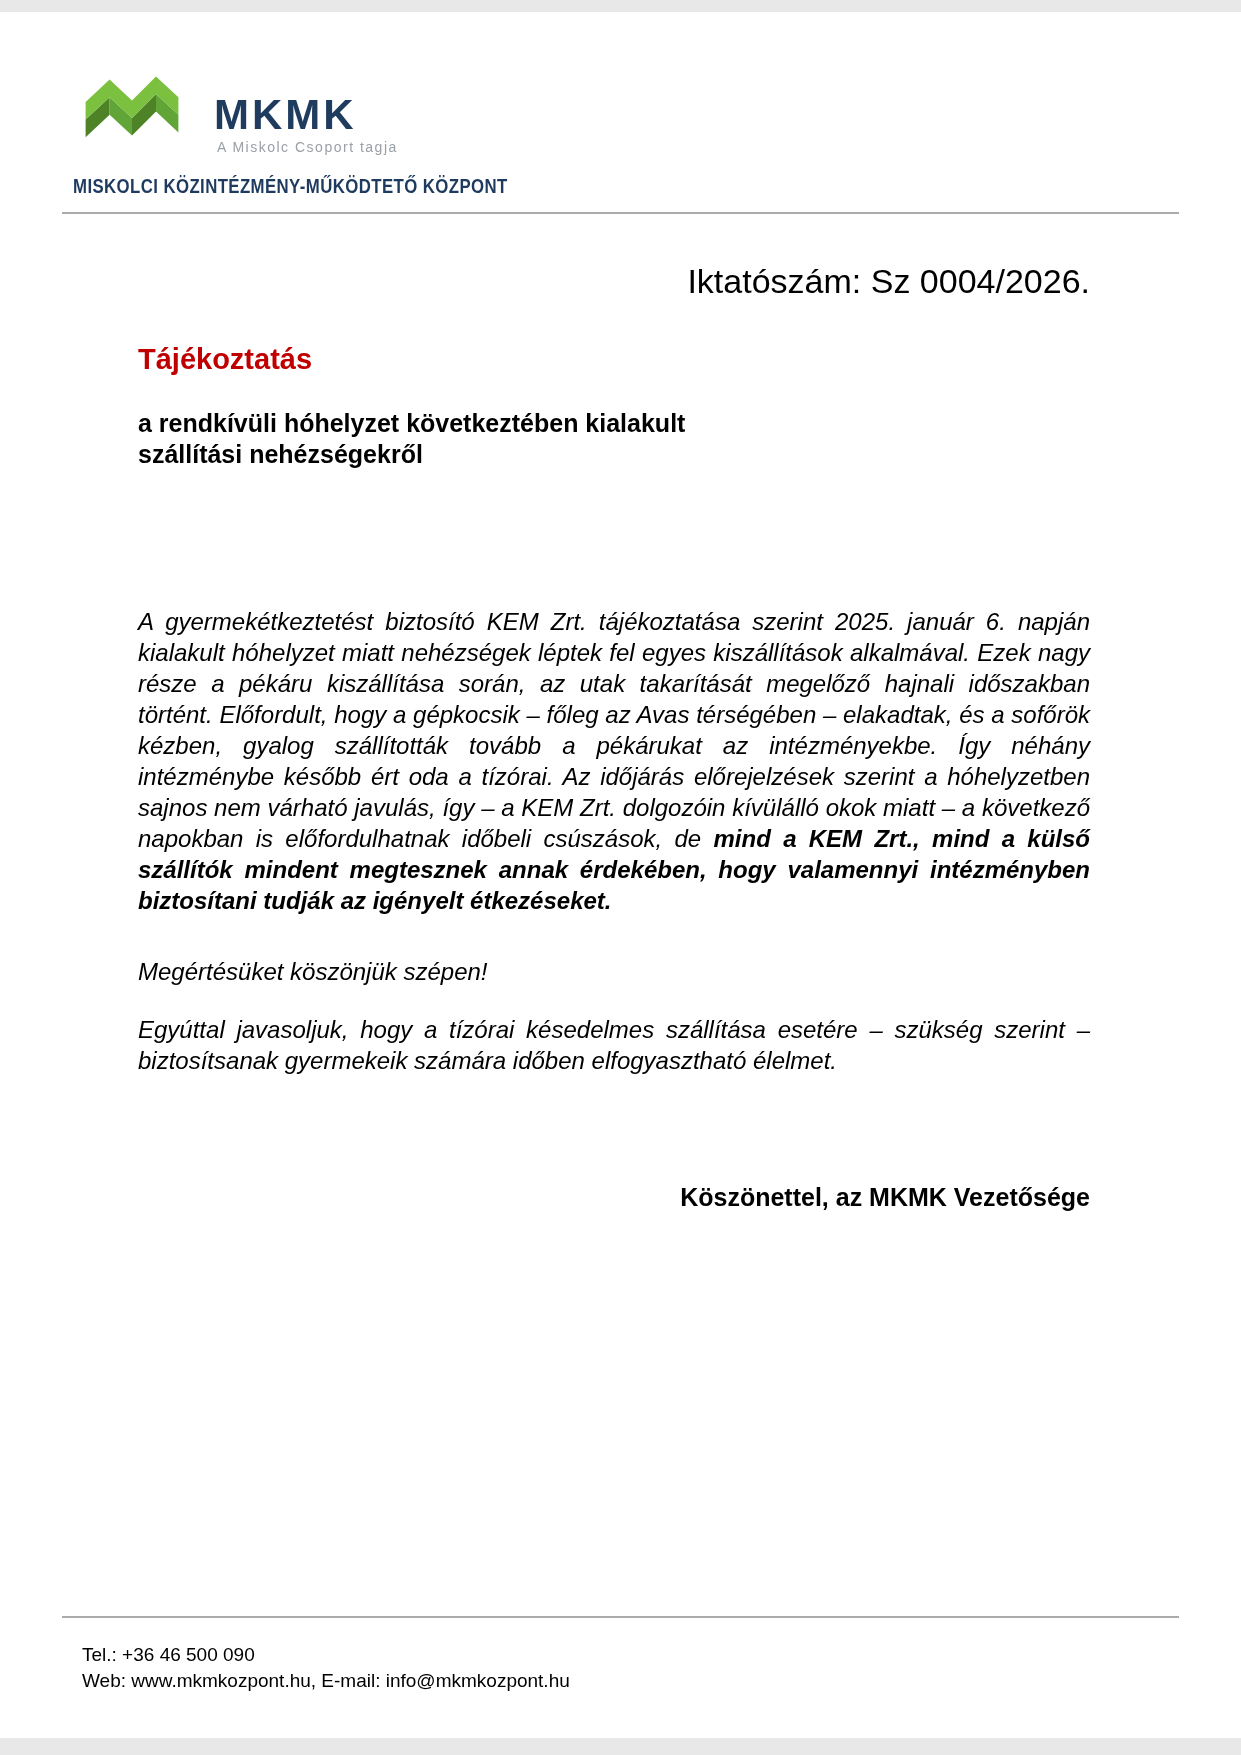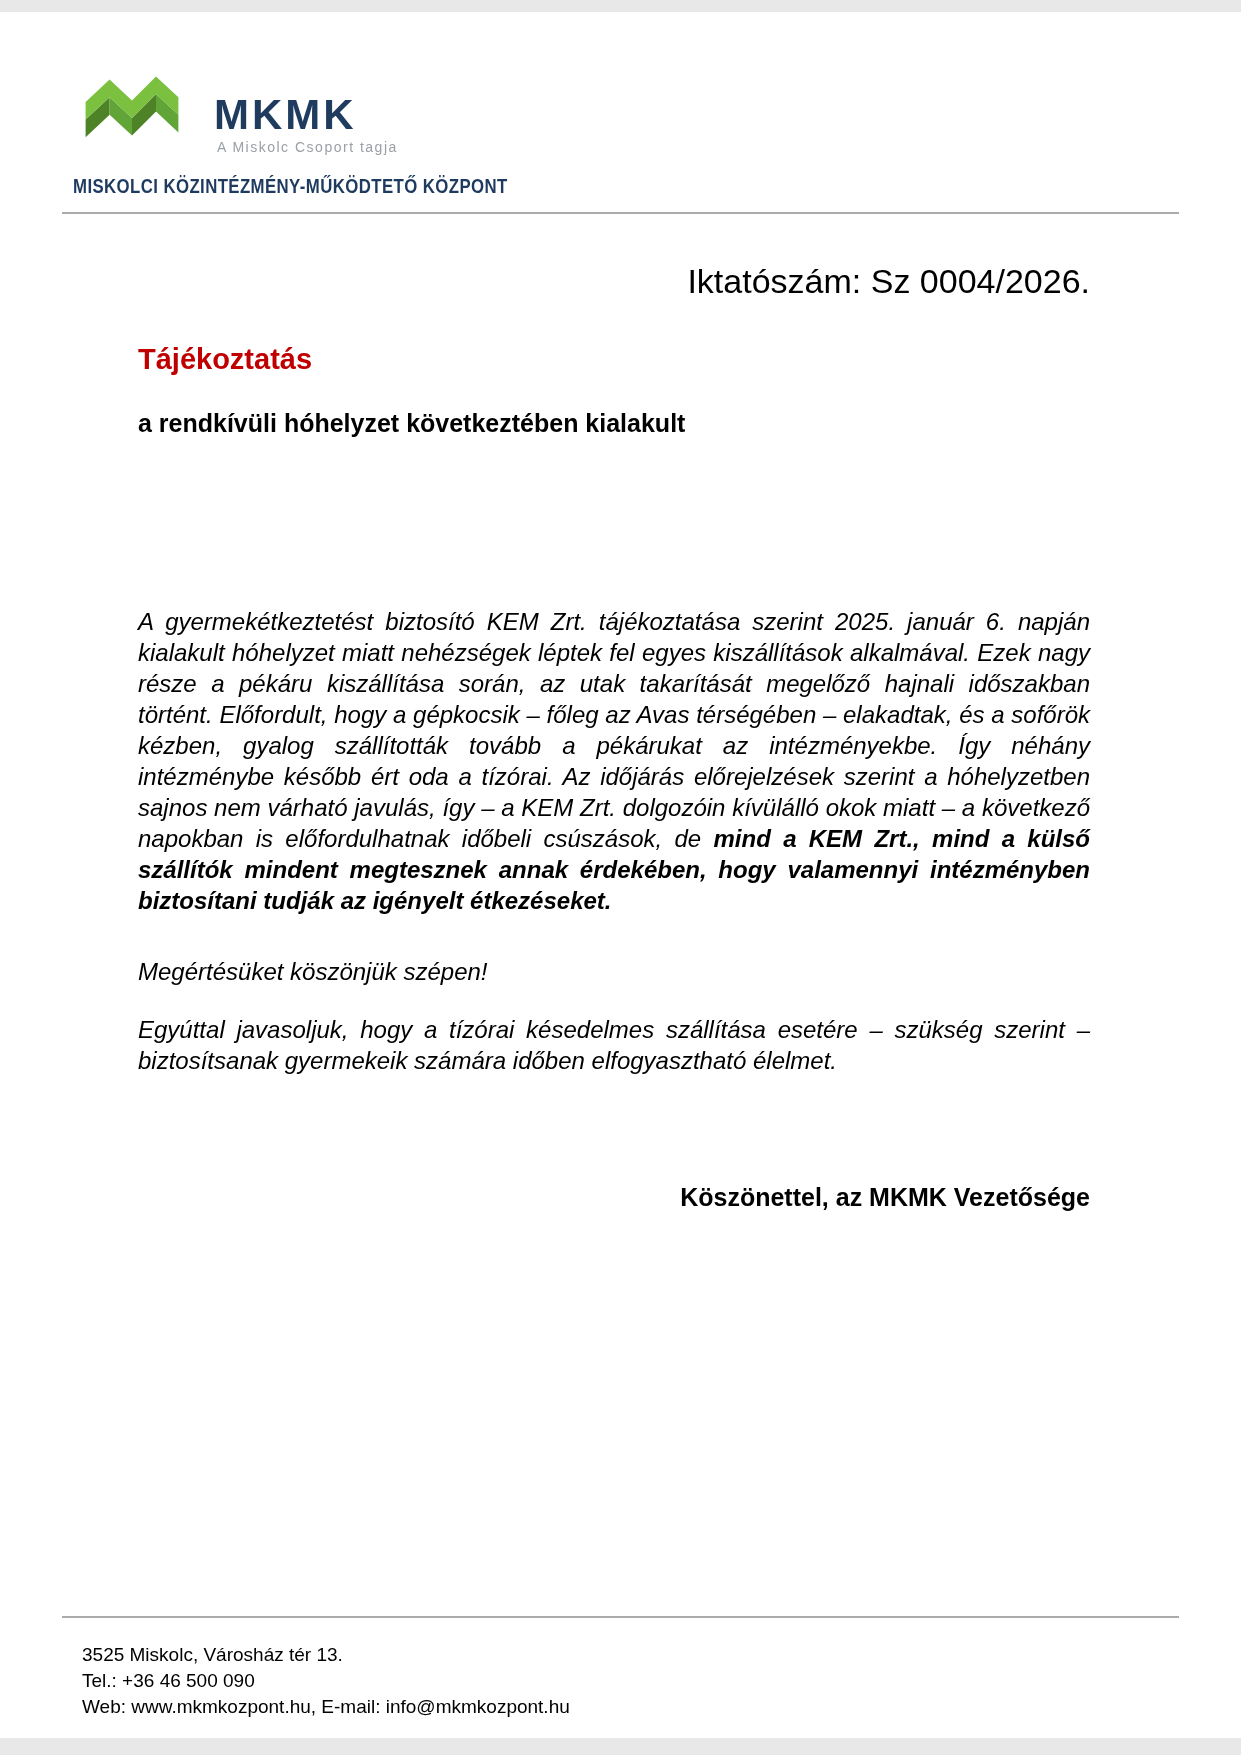--- a/index.html
+++ b/index.html
@@ -83,32 +83,32 @@
   <div class="orgname">MISKOLCI KÖZINTÉZMÉNY-MŰKÖDTETŐ KÖZPONT</div>
 
   <div class="divider top"></div>
 
   <div class="refnum">Iktatószám: Sz 0004/2026.</div>
 
   <h1 class="heading-col title">Tájékoztatás</h1>
 
   <h2 class="heading-col subtitle">
     <div>a rendkívüli hóhelyzet következtében kialakult</div>
+    <div>szállítási nehézségekről</div>
   </h2>
 
 
   <p class="para para1 justify"><span>A gyermekétkeztetést biztosító KEM Zrt. tájékoztatása szerint 2025. január 6. napján kialakult hóhelyzet miatt nehézségek léptek fel egyes kiszállítások alkalmával. Ezek nagy része a pékáru kiszállítása során, az utak takarítását megelőző hajnali időszakban történt. Előfordult, hogy a gépkocsik – főleg az Avas térségében – elakadtak, és a sofőrök kézben, gyalog szállították tovább a pékárukat az intézményekbe. Így néhány intézménybe később ért oda a tízórai. Az időjárás előrejelzések szerint a hóhelyzetben sajnos nem várható javulás, így – a KEM Zrt. dolgozóin kívülálló okok miatt – a következő napokban is előfordulhatnak időbeli csúszások, de </span><b>mind a KEM Zrt., mind a külső szállítók mindent megtesznek annak érdekében, hogy valamennyi intézményben biztosítani tudják az igényelt étkezéseket.</b></p>
 
   <p class="para para3 justify">Egyúttal javasoljuk, hogy a tízórai késedelmes szállítása esetére – szükség szerint – biztosítsanak gyermekeik számára időben elfogyasztható élelmet.</p>
 
   <p class="para para2">Megértésüket köszönjük szépen!</p>
 
   <p class="closing">Köszönettel, az MKMK Vezetősége</p>
 
   <div class="divider bottom"></div>
 
   <div class="footer-block">
-    <div>3525 Miskolc, Városház tér 13.</div>
     <div>Tel.: +36 46 500 090</div>
     <div>Web: www.mkmkozpont.hu, E-mail: info@mkmkozpont.hu</div>
   </div>
 
 </div>
 
 </body></html>

